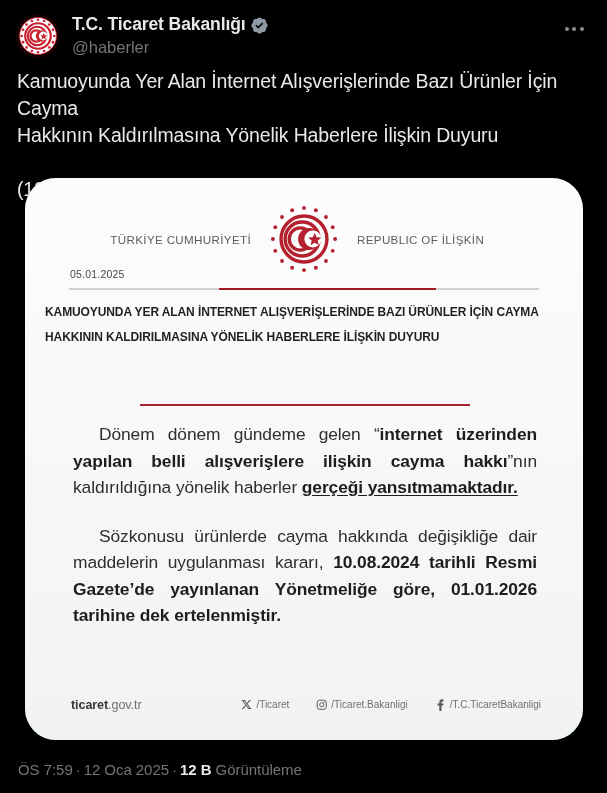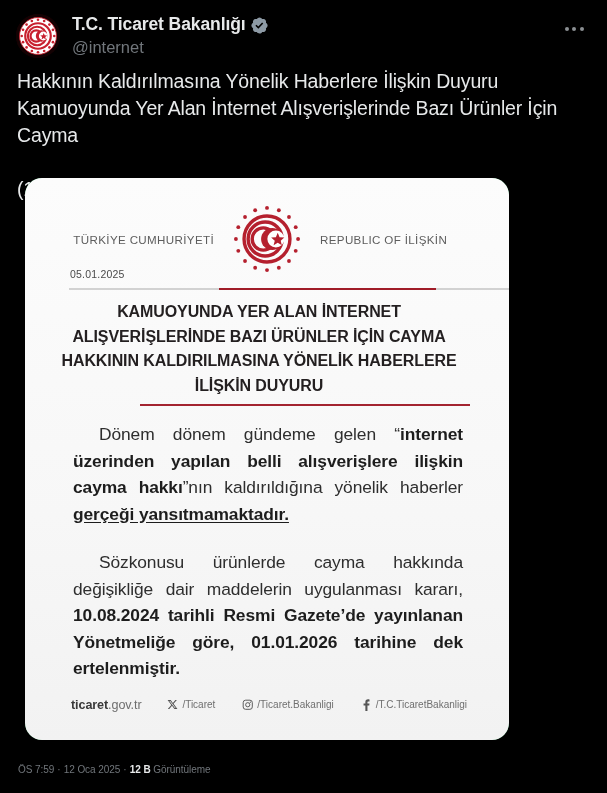--- a/index.html
+++ b/index.html
@@ -111,24 +111,24 @@
     line-height: 27px;
     letter-spacing: -0.15px;
   }
   .tw-text .para-gap { height: 27px; }
 
   
   .doc-card {
     position: absolute;
     left: 25px;
     top: 178px;
-    width: 484px;
+    width: 558px;
     height: 562px;
     background: #15803d;
-    border-radius: 17px;
+    border-radius: 31px;
     overflow: hidden;
     box-sizing: border-box;
   }
   .doc-inner {
     position: relative;
     width: 100%;
     height: 100%;
     background: linear-gradient(180deg, #fcfcfc 0%, #f7f7f7 60%, #f2f2f2 100%);
   }
 
@@ -188,23 +188,22 @@
       #a01c28 32%, #a01c28 78%,
       #d2d2d2 78%, #d2d2d2 100%);
   }
 
   
   .doc-title {
     position: absolute;
     left: 20px;
     right: 36px;
     top: 122px;
-    text-align: center;
     color: #231f20;
-    font-size: 16px;
+    font-size: 12px;
     font-weight: bold;
     line-height: 24.5px;
     letter-spacing: -0.1px;
   }
   .doc-title-rule {
     position: absolute;
     left: 115px;
     width: 330px;
     top: 226px;
     height: 2.4px;
@@ -271,21 +270,21 @@
     height: 13px;
     color: #555;
   }
   .soc-glyph svg { display: block; }
 
   
   .tw-meta {
     position: absolute;
     left: 18px;
     top: 760px;
-    font-size: 10px;
+    font-size: 15px;
     color: #71767b;
     letter-spacing: -0.05px;
     line-height: 20px;
   }
   .tw-meta b { color: #e7e9ea; font-weight: bold; }
   .tw-meta .sep { padding: 0 3px; }
 </style>
 </head>
 <body>
 
@@ -327,33 +326,33 @@
 
     <div class="acct-names">
       <div class="acct-row">
         <span class="display-name">T.C. Ticaret Bakanlığı</span>
         <span class="verified-badge">
           <svg viewBox="0 0 22 22" xmlns="http://www.w3.org/2000/svg" aria-hidden="true">
             <path fill="#8d9aa5" d="M20.396 11c-.018-.646-.215-1.275-.57-1.816-.354-.54-.852-.972-1.438-1.246.223-.607.27-1.264.14-1.897-.131-.634-.437-1.218-.882-1.686-.468-.445-1.052-.75-1.686-.882-.633-.13-1.29-.083-1.897.14-.273-.587-.704-1.086-1.245-1.44S11.647 1.62 11 1.604c-.646.017-1.273.213-1.813.568s-.969.854-1.24 1.44c-.608-.223-1.267-.272-1.902-.14-.635.13-1.22.436-1.69.882-.445.47-.749 1.055-.878 1.688-.13.633-.08 1.29.144 1.896-.587.274-1.087.705-1.443 1.245-.356.54-.555 1.17-.574 1.817.02.647.218 1.276.574 1.817.356.54.856.972 1.443 1.245-.224.606-.274 1.263-.144 1.896.13.634.433 1.218.877 1.688.47.443 1.054.747 1.687.878.633.132 1.29.084 1.897-.136.274.586.705 1.084 1.246 1.439.54.354 1.17.551 1.816.569.647-.016 1.276-.213 1.817-.567s.972-.854 1.245-1.44c.604.239 1.266.296 1.903.164.636-.132 1.22-.447 1.68-.907.46-.46.776-1.044.908-1.681s.075-1.299-.165-1.903c.586-.274 1.084-.705 1.439-1.246.354-.54.551-1.17.569-1.816zM9.662 14.85l-3.429-3.428 1.293-1.302 2.072 2.072 4.4-4.794 1.347 1.246z"></path>
           </svg>
         </span>
       </div>
-      <div class="handle">@internet</div>
+      <div class="handle">@haberler</div>
     </div>
 
     <div class="more-btn">
       <i></i>
         <i></i>
         <i></i>
     </div>
   </div>
 
   <div class="tw-text">
+    <div>Kamuoyunda Yer Alan İnternet Alışverişlerinde Bazı Ürünler İçin Cayma</div>
     <div>Hakkının Kaldırılmasına Yönelik Haberlere İlişkin Duyuru</div>
-    <div>Kamuoyunda Yer Alan İnternet Alışverişlerinde Bazı Ürünler İçin Cayma</div>
     <div class="para-gap"></div>
     <div>(12.01.2025)</div>
   </div>
 
   <div class="doc-card">
     <div class="doc-inner">
 
       <div class="doc-masthead">
         <div class="mast-tr">
           <div class="mast-line1">TÜRKİYE CUMHURİYETİ</div>

